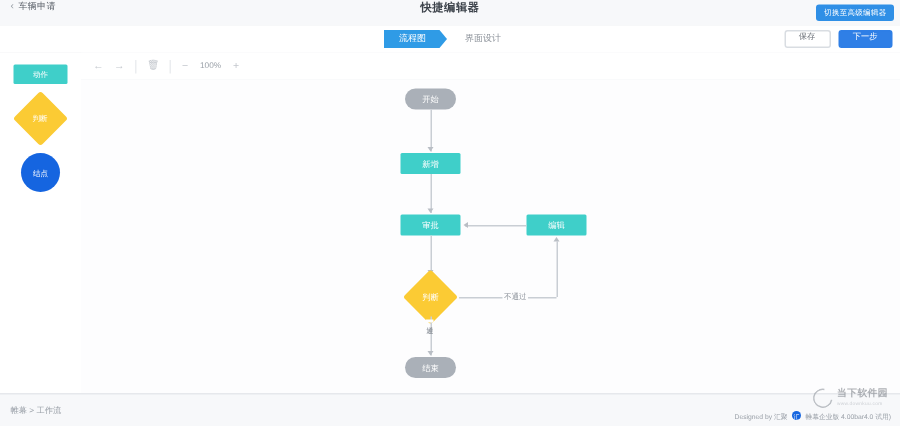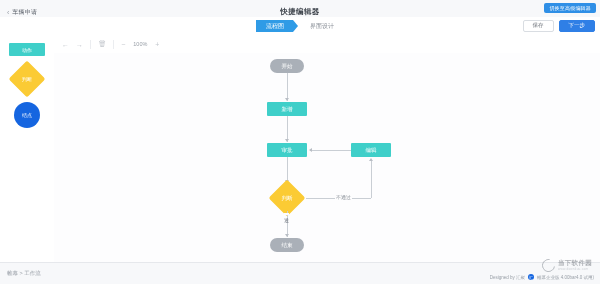--- a/index.html
+++ b/index.html
@@ -8,21 +8,21 @@
     font-family:"Liberation Sans","DejaVu Sans",sans-serif;
     background:#f2f4f7;color:#333;
     -webkit-font-smoothing:antialiased;
   }
   .app{position:relative;width:600px;height:284px;background:#f2f4f7;}
 
   
   .topbar{
     position:absolute;left:0;top:0;width:600px;height:17px;
     background:#f7f8fa;border-bottom:1px solid #e6e8ec;
-    display:flex;align-items:flex-end;
+    display:flex;align-items:flex-start;
   }
   .back-wrap{display:flex;align-items:center;gap:3px;padding-left:7px;}
   .back-icon{font-size:7px;color:#9aa0a8;line-height:1;}
   .back-label{font-size:6px;color:#5a6069;letter-spacing:.2px;}
   .app-title{
     position:absolute;left:0;right:0;text-align:center;
     font-size:7.5px;color:#3d434b;font-weight:bold;letter-spacing:.4px;
   }
   .switch-btn{
     position:absolute;right:4px;top:3px;

